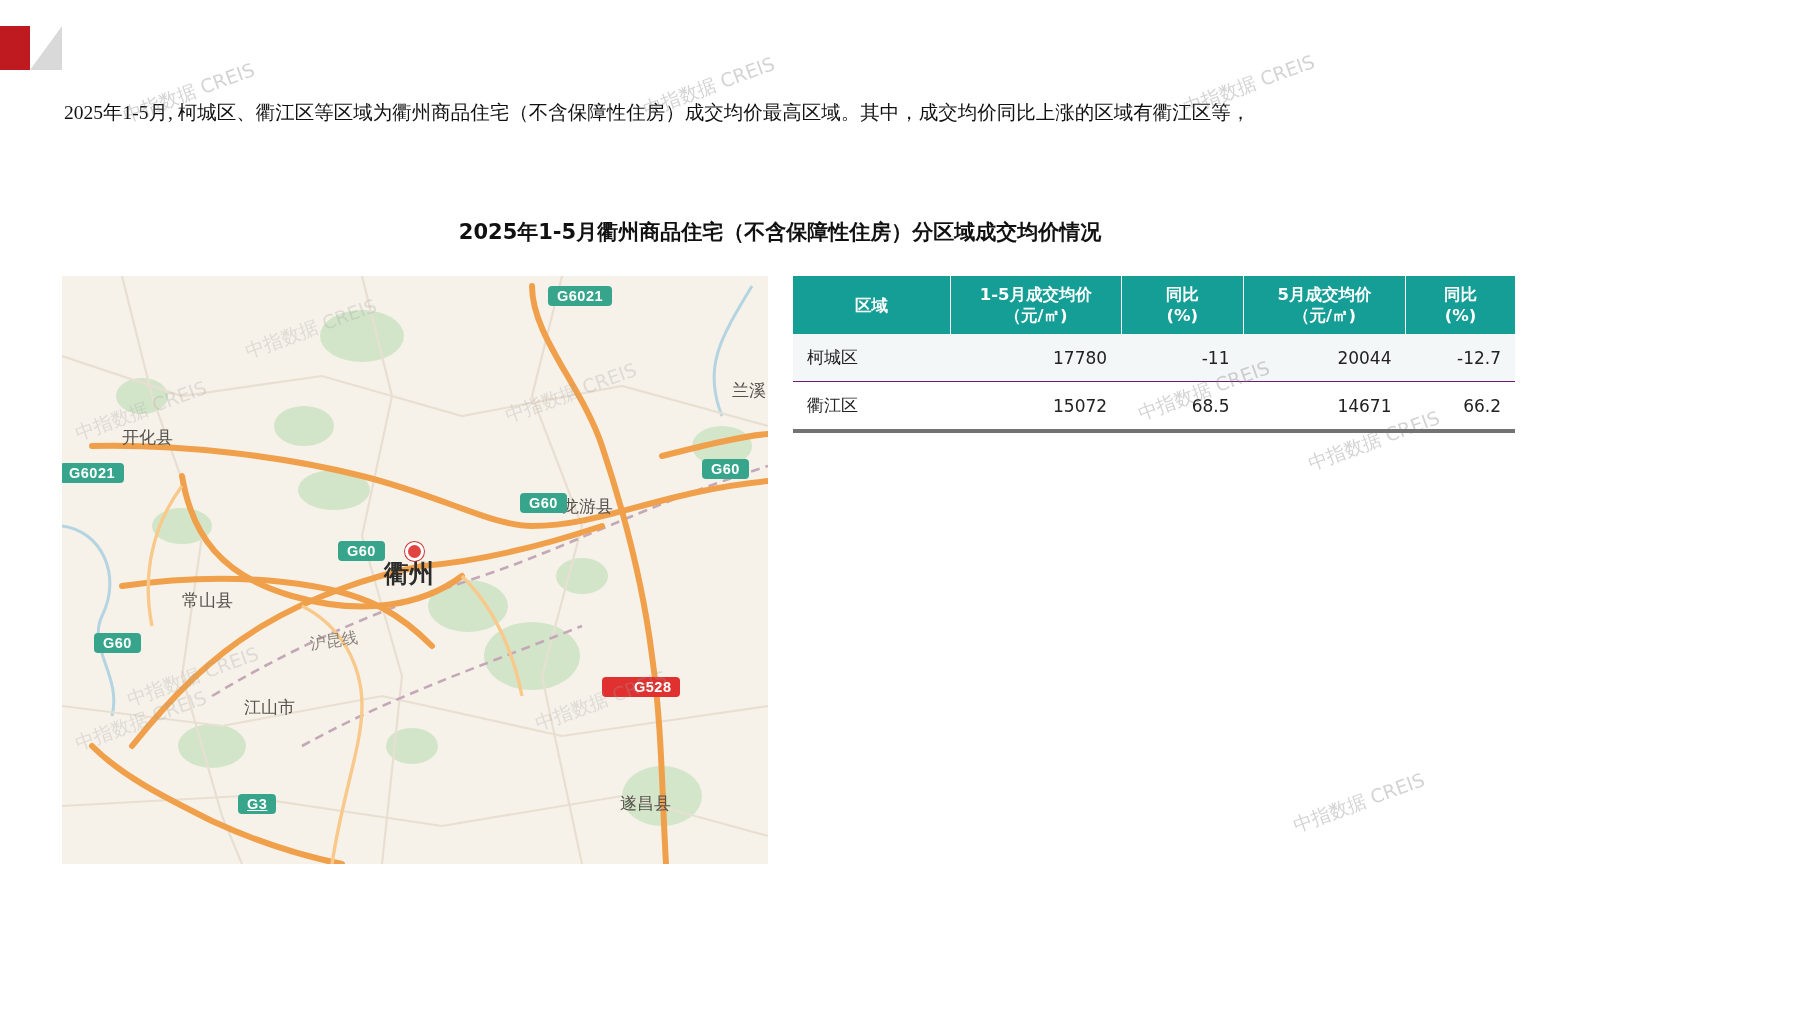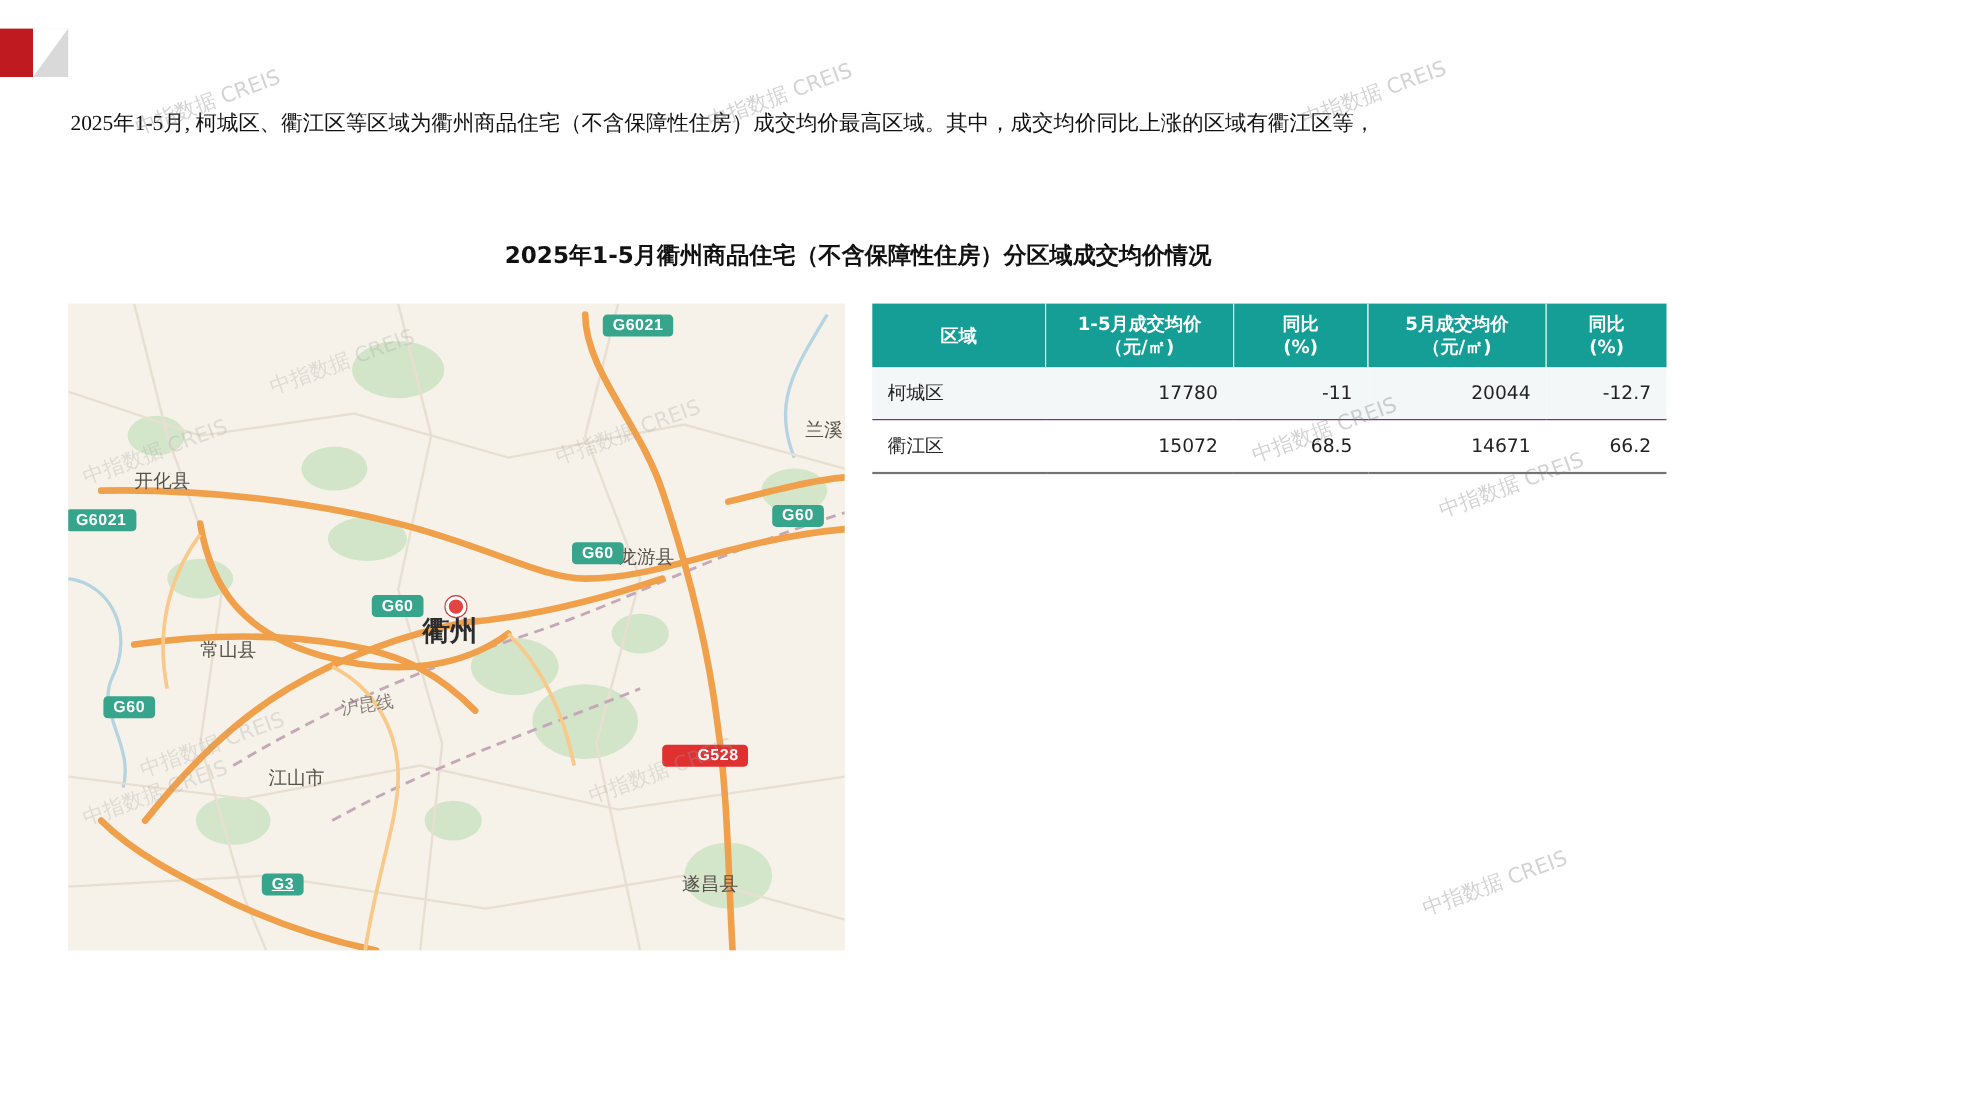--- a/index.html
+++ b/index.html
@@ -181,21 +181,21 @@
     padding: 12px 14px;
     border-bottom: 1px solid #701a75;
     text-align: right;
     white-space: nowrap;
   }
   table.data tbody td.region {
     text-align: left;
     padding-left: 14px;
   }
   table.data tbody tr.alt td { background: #f4f7f7; }
-  table.data tbody tr:last-child td { border-bottom: 2px solid #737373; }
+  table.data tbody tr:last-child td { border-bottom: 4px solid #737373; }
 
   
   .wm {
     position: absolute;
     color: rgba(150,150,150,0.30);
     font-size: 19px;
     font-family: "DejaVu Sans", sans-serif;
     transform: rotate(-20deg);
     white-space: nowrap;
     pointer-events: none;
@@ -271,21 +271,21 @@
     </g>
     <g stroke="#f8c98a" stroke-width="3.4" fill="none">
       <path d="M240 330 C 280 350, 300 390, 300 430 C 300 470, 280 520, 270 588"></path>
       <path d="M400 300 C 430 330, 450 370, 460 420"></path>
       <path d="M120 210 C 90 250, 80 300, 90 350"></path>
     </g>
   </svg>
 
   <span class="place" style="left:60px; top:150px;">开化县</span>
   <span class="place" style="left:500px; top:219px;">龙游县</span>
-  <span class="place" style="left:120px; top:303px;">常山县</span>
+  <span class="place" style="left:120px; top:313px;">常山县</span>
   <span class="place" style="left:182px; top:420px;">江山市</span>
   <span class="place" style="left:558px; top:516px;">遂昌县</span>
   <span class="place" style="left:670px; top:103px;">兰溪</span>
   <span class="place road-label" style="left:248px; top:355px;">沪昆线</span>
 
   <span class="place major" style="left:322px; top:281px;">衢州</span>
   <span class="city-dot" style="left:343px; top:266px;"></span>
 
   <span class="shield" style="left:486px; top:10px;">G6021</span>
   <span class="shield" style="left:-2px;  top:187px;">G6021</span>

